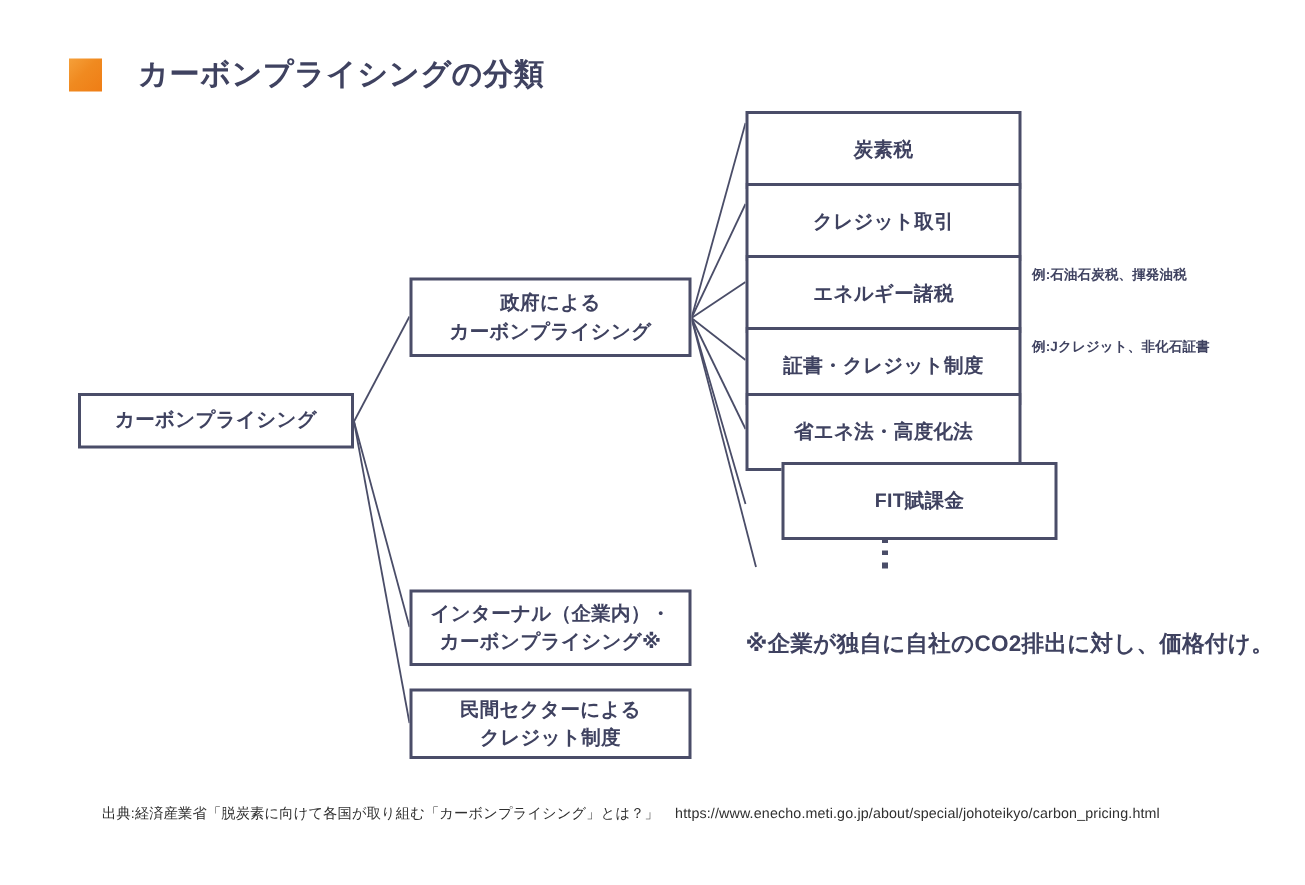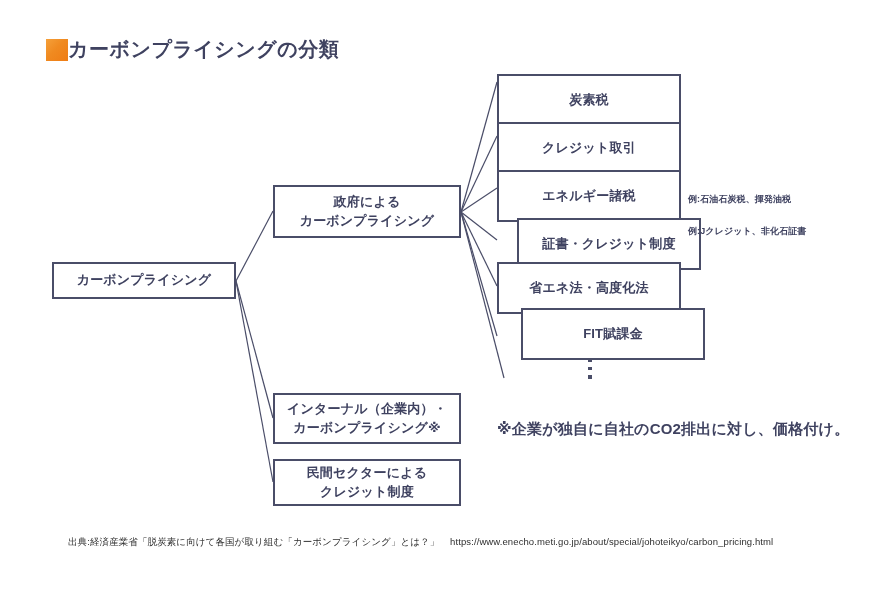--- a/index.html
+++ b/index.html
@@ -21,20 +21,21 @@
     overflow: hidden;
   }
 
   
   .title-row {
     position: absolute;
     left: 46px;
     top: 36px;
     display: flex;
     align-items: center;
+    gap: 24px;
   }
   .title-bullet {
     width: 22px;
     height: 22px;
     background: linear-gradient(135deg, #f5a03a 0%, #f08a20 45%, #ef7d15 100%);
     flex: 0 0 auto;
   }
   .title-text {
     font-size: 20px;
     font-weight: bold;
@@ -77,35 +78,35 @@
 
   .node-root   { left: 52px;  top: 262px; width: 184px; height: 37px; font-size: 13px; }
   .node-gov    { left: 273px; top: 185px; width: 188px; height: 53px; }
   .node-icp    { left: 273px; top: 393px; width: 188px; height: 51px; }
   .node-priv   { left: 273px; top: 459px; width: 188px; height: 47px; }
 
   .node-leaf   { left: 497px; width: 184px; height: 52px; }
   .leaf-0 { top: 74px; }
   .leaf-1 { top: 122px; }
   .leaf-2 { top: 170px; }
-  .leaf-3 { top: 218px; margin-left: 20px; }
+  .leaf-3 { top: 218px; }
   .leaf-4 { top: 262px; }
   .leaf-5 { top: 308px; margin-left: 24px; }
 
   
   .example {
     position: absolute;
     left: 688px;
     font-size: 9px;
     font-weight: bold;
     color: #3f4260;
     white-space: nowrap;
     letter-spacing: 0.1px;
   }
-  .example-0 { top: 193px; }
+  .example-0 { top: 177px; }
   .example-1 { top: 225px; }
 
   
   .ellipsis {
     position: absolute;
     left: 583px;
     top: 358px;
     width: 14px;
     display: flex;
     flex-direction: column;

